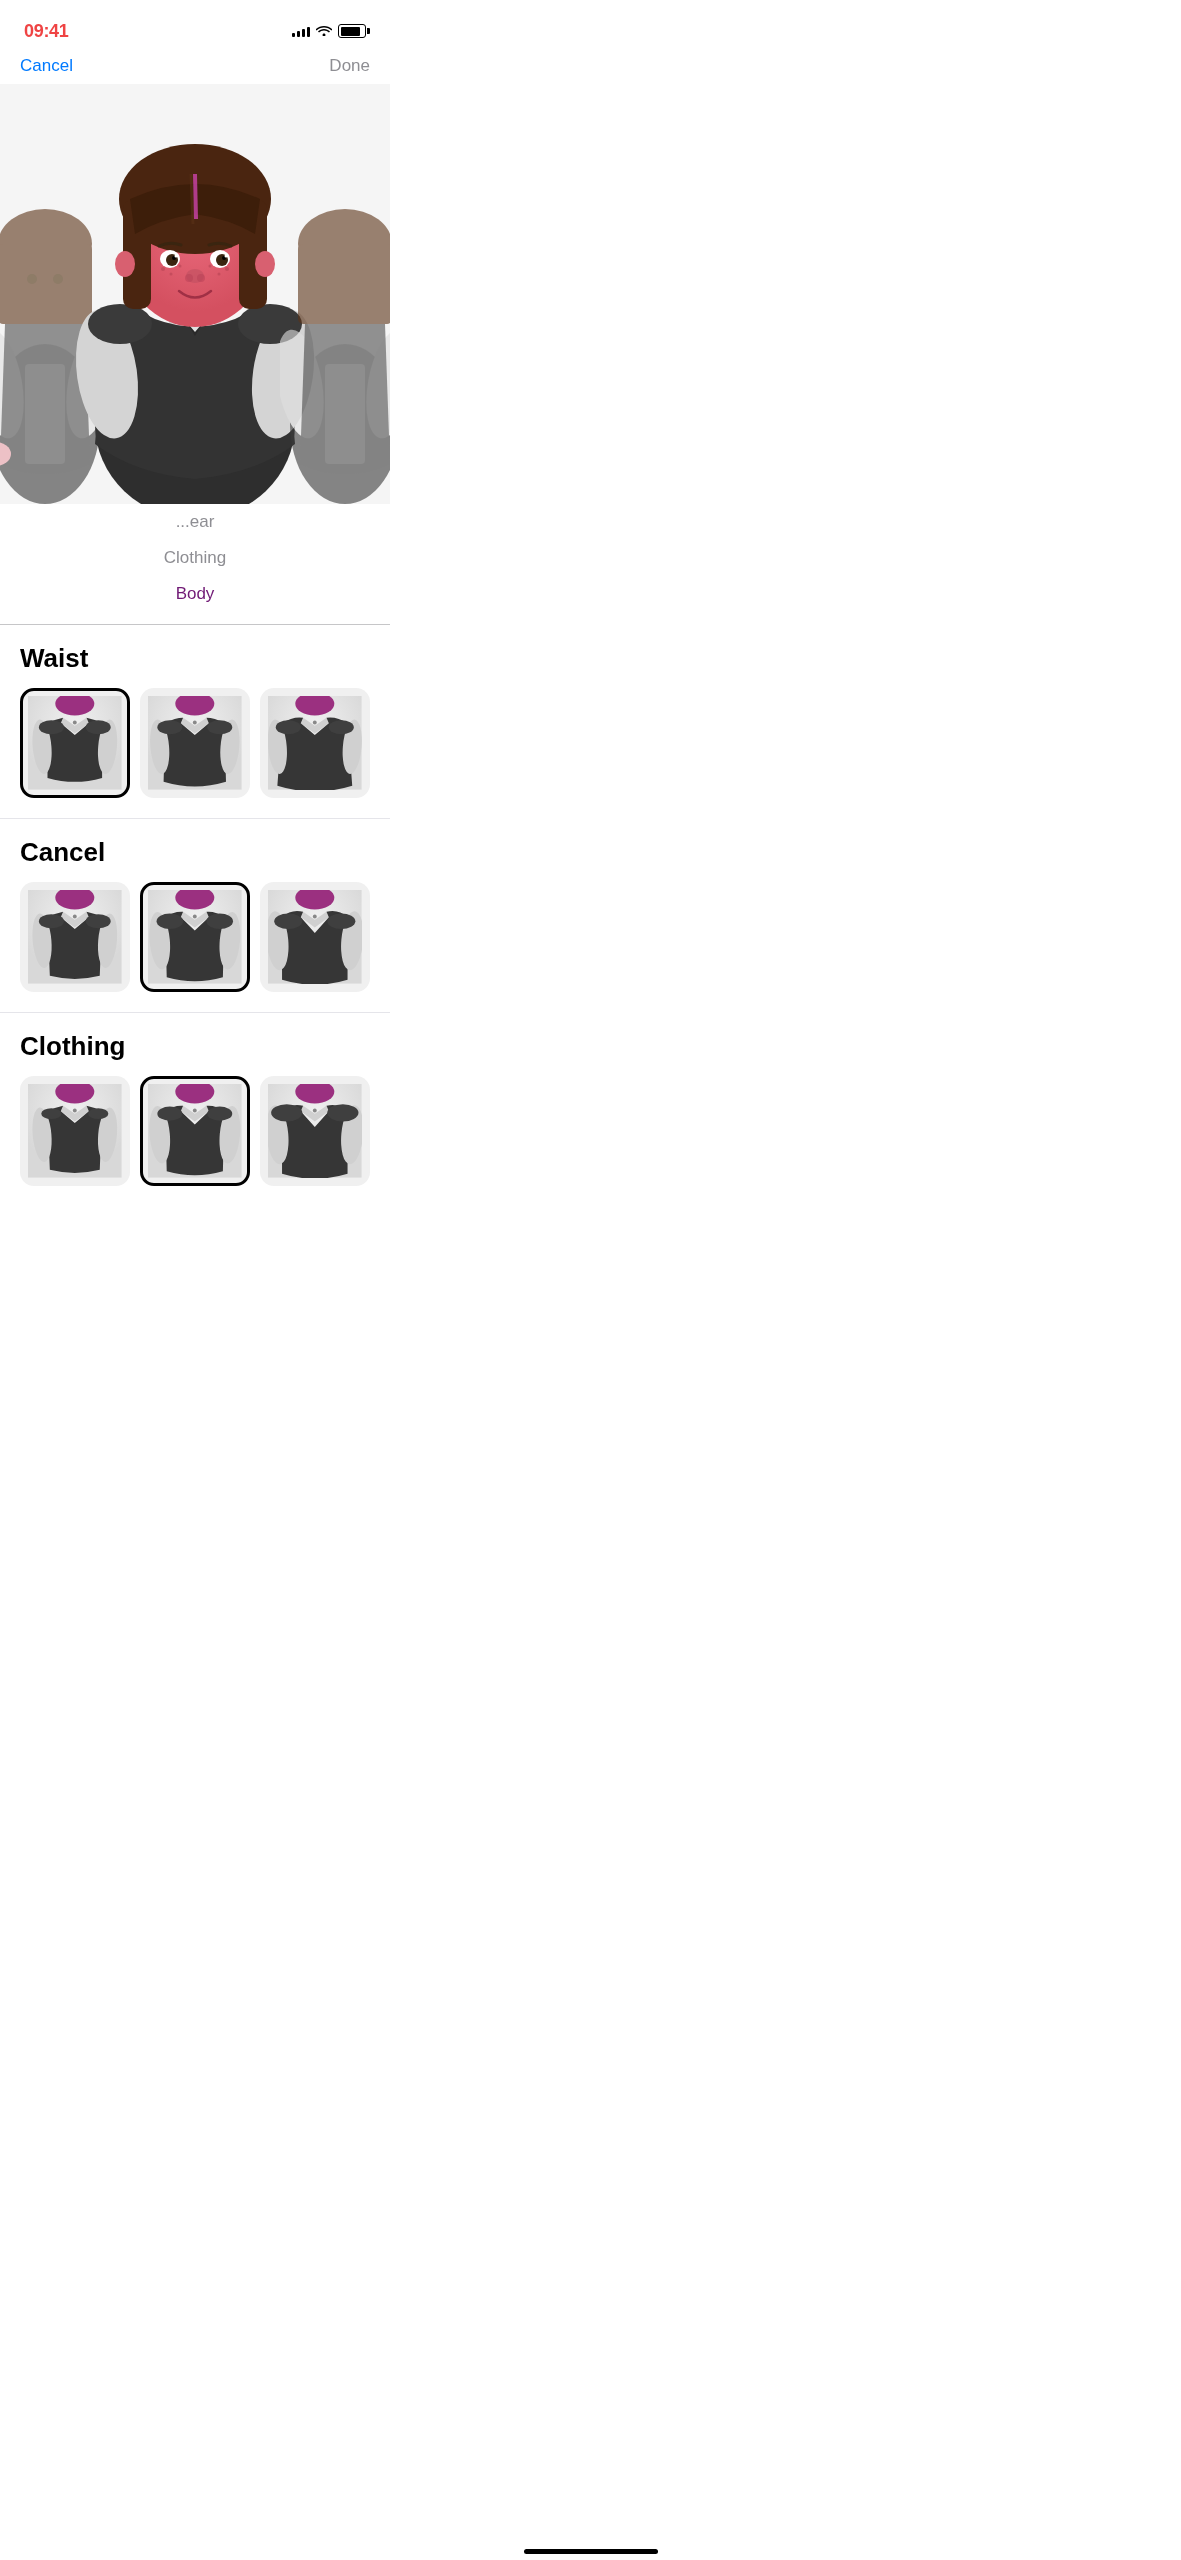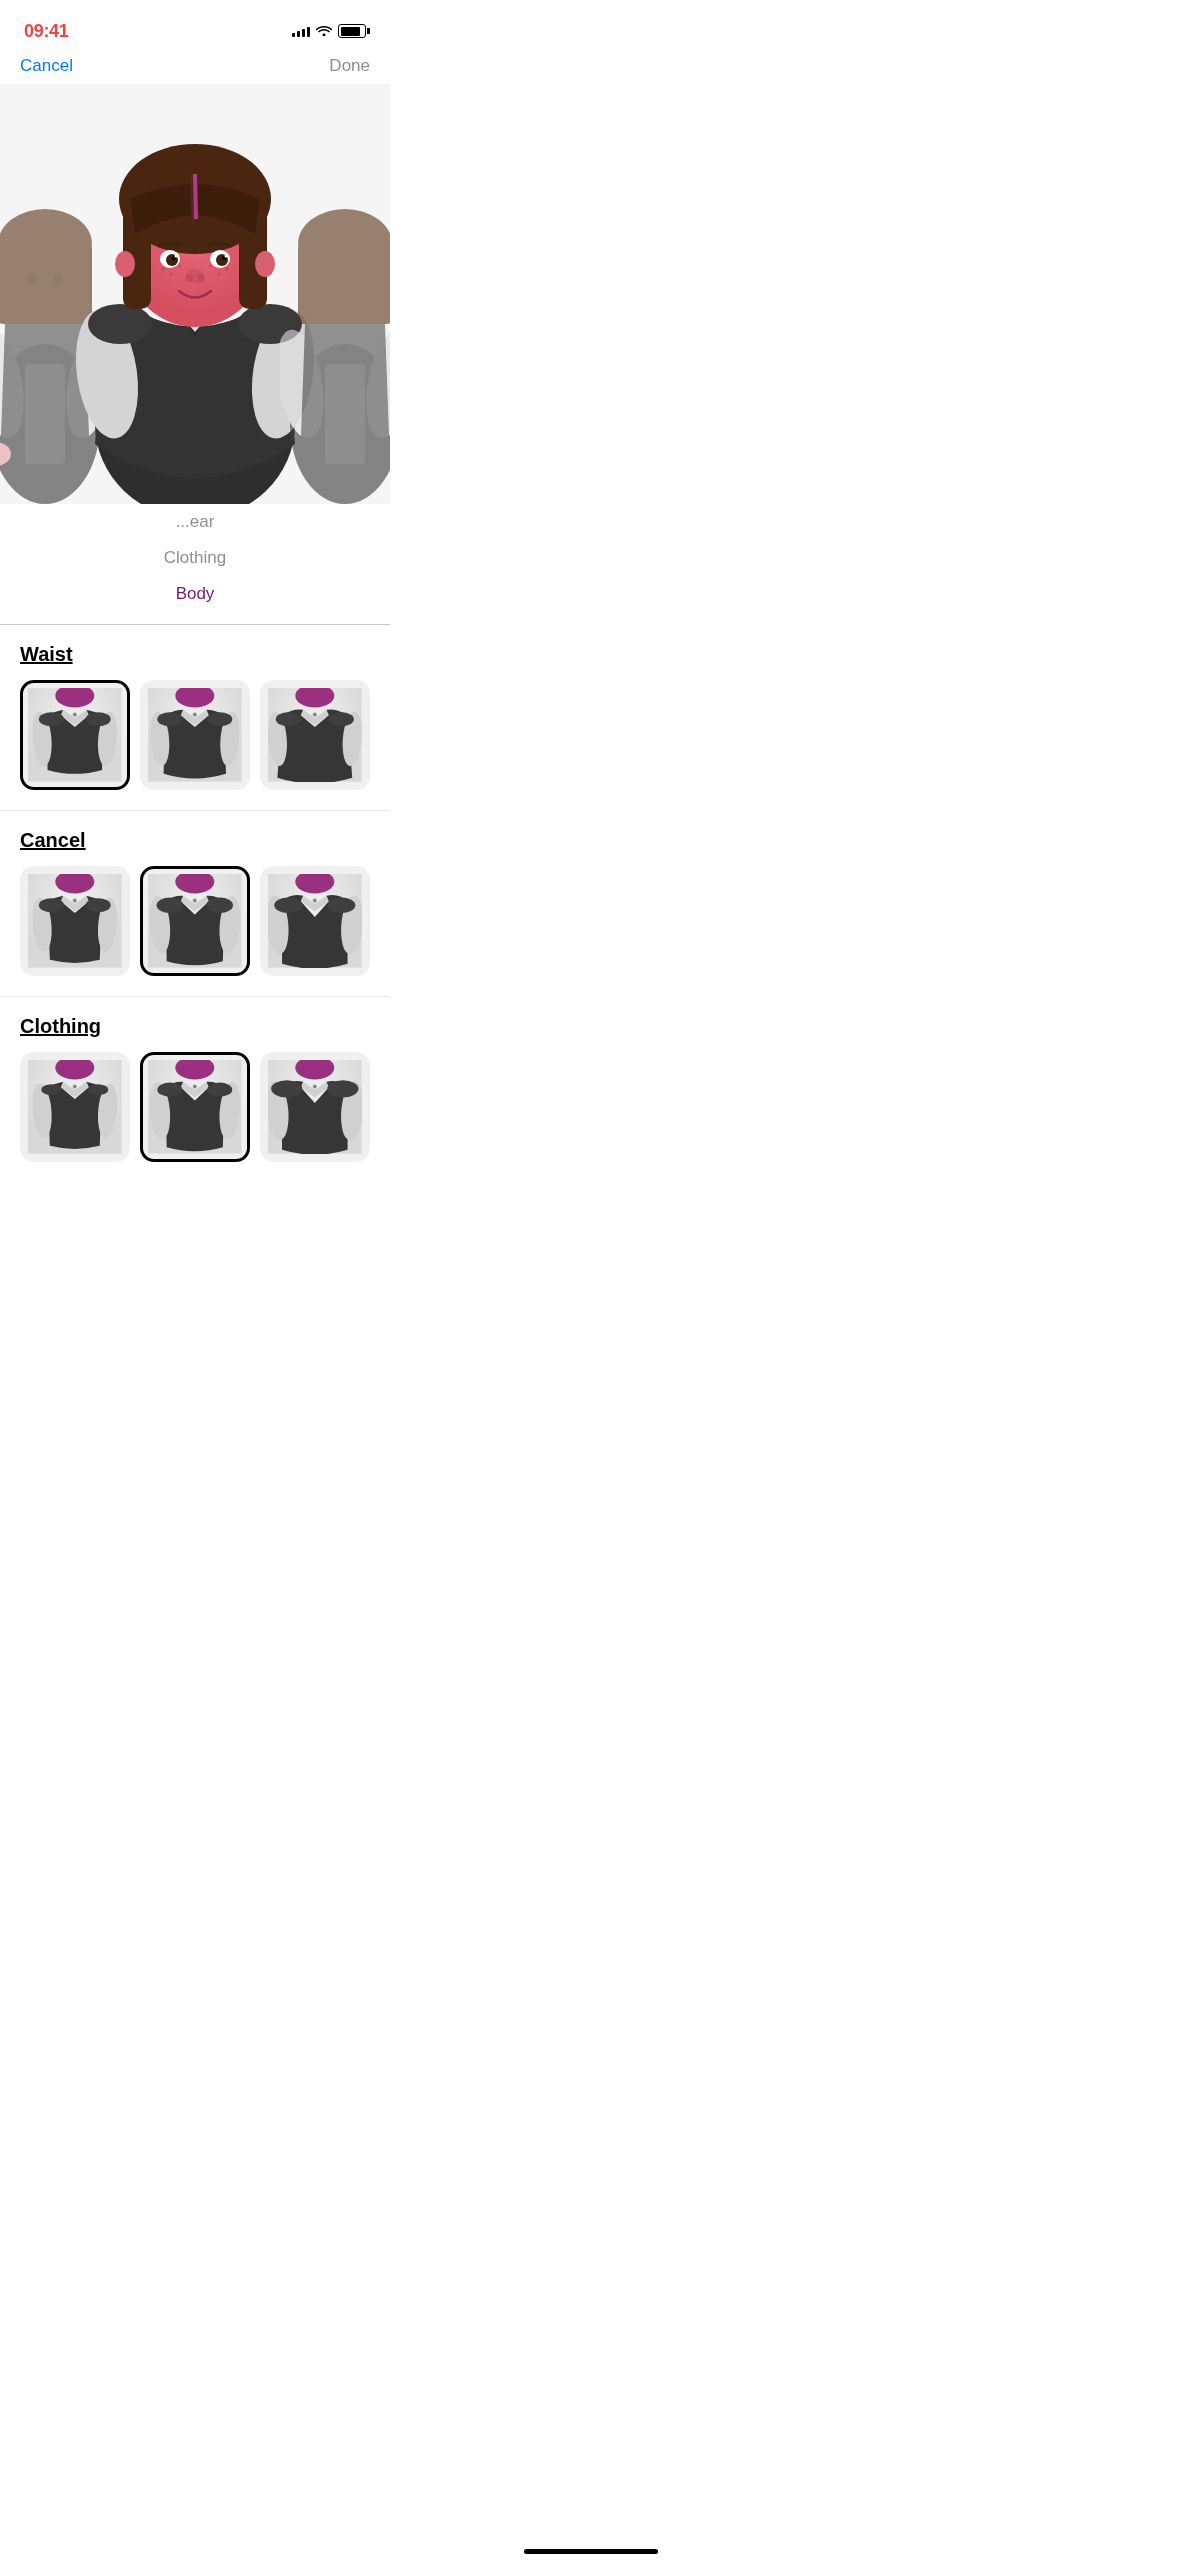--- a/index.html
+++ b/index.html
@@ -165,25 +165,24 @@
     
     .content {
       padding: 0;
     }
 
     .section {
       padding: 18px 20px 0;
     }
 
     .section-title {
-      font-size: 20px;
+      font-size: 26px;
       font-weight: 700;
       color: #000;
       margin-bottom: 14px;
-      text-decoration: underline;
     }
 
     .body-options-grid {
       display: grid;
       grid-template-columns: repeat(3, 1fr);
       gap: 10px;
       padding-bottom: 20px;
     }
 
     .body-option {

